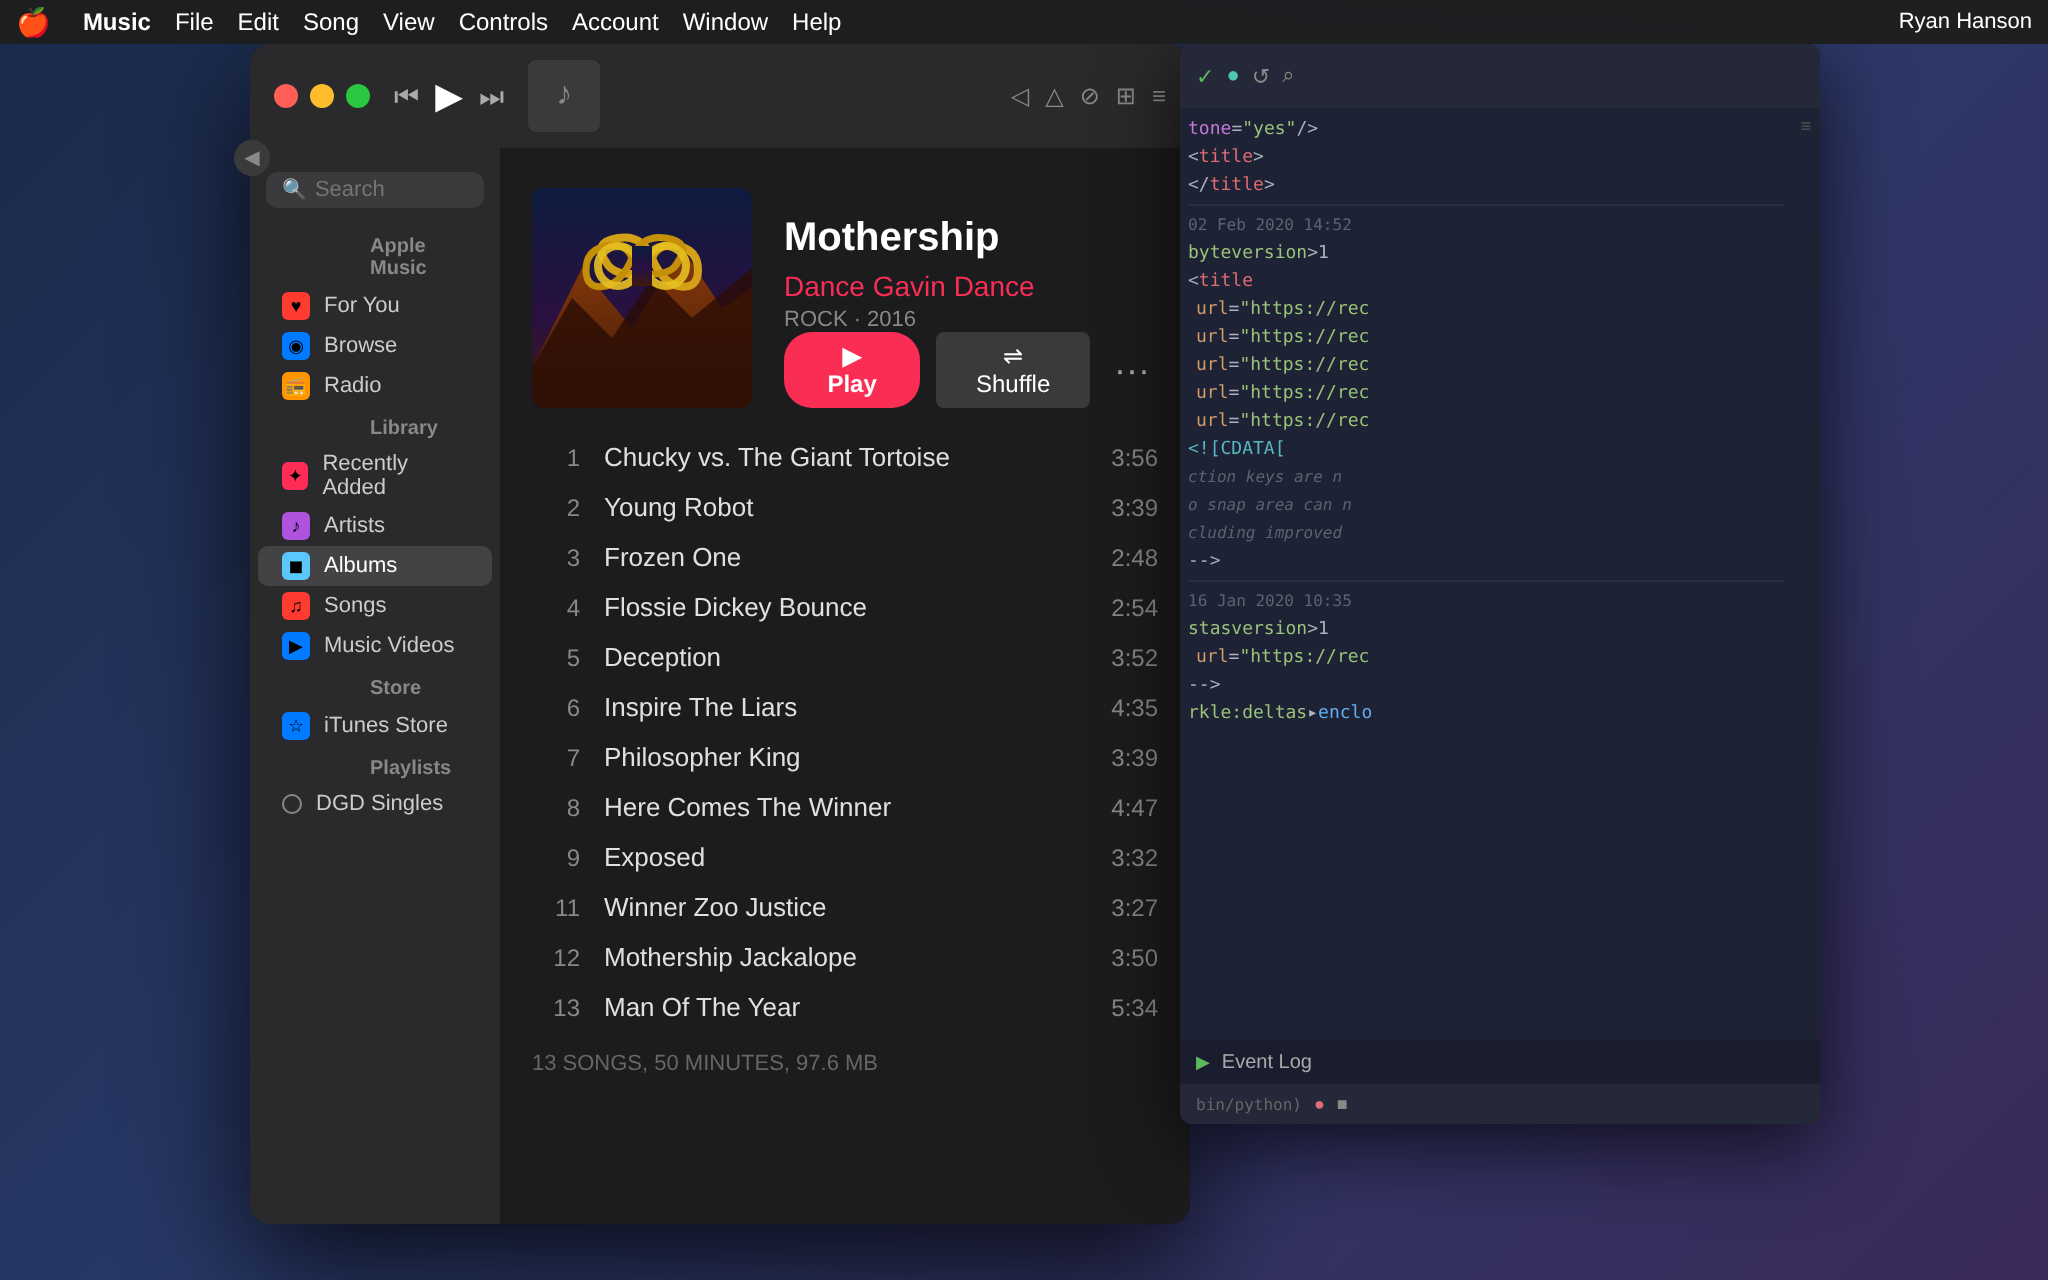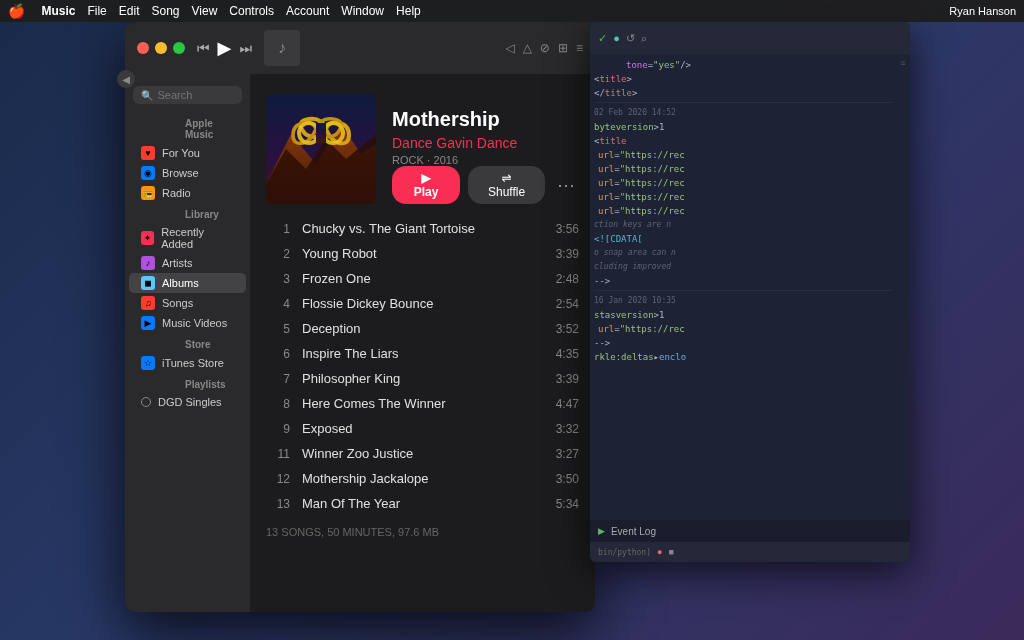--- a/index.html
+++ b/index.html
@@ -269,21 +269,21 @@
       font-weight: 600;
       cursor: pointer;
       display: flex;
       align-items: center;
       gap: 4px;
     }
     .btn-shuffle {
       background: #3a3a3c;
       color: #fff;
       border: none;
-      border-radius: 14px;
+      border-radius: 4px;
       padding: 5px 14px;
       font-size: 12px;
       font-weight: 500;
       cursor: pointer;
       display: flex;
       align-items: center;
       gap: 4px;
     }
     .btn-more {
       background: none;
@@ -659,21 +659,21 @@
   <div class="code-panel-toolbar">
     <span class="code-toolbar-icon code-toolbar-check">✓</span>
     <span class="code-toolbar-icon code-toolbar-active">●</span>
     <span class="code-toolbar-icon">↺</span>
     <span class="code-toolbar-icon">⌕</span>
   </div>
 
   <div class="code-body">
     <div class="code-content">
       <div class="code-line">
-          <span style="color:#c678dd;margin-left:32px;">tone</span>
+          <span style="color:#c678dd;">tone</span>
           <span style="color:#abb2bf;">=</span>
           <span style="color:#98c379;">"yes"</span>
           <span style="color:#abb2bf;">/&gt;</span>
         </div>
       <div class="code-line">
           <span style="color:#abb2bf;">&lt;</span>
           <span style="color:#e06c75;">title</span>
           <span style="color:#abb2bf;">&gt;</span>
         </div>
       <div class="code-line">
@@ -712,24 +712,24 @@
           <span style="color:#d19a66;">url</span>
           <span style="color:#abb2bf;">=</span>
           <span style="color:#98c379;">"https://rec</span>
         </div>
       <div class="code-line" style="padding-left:4px;">
           <span style="color:#d19a66;">url</span>
           <span style="color:#abb2bf;">=</span>
           <span style="color:#98c379;">"https://rec</span>
         </div>
       <div class="code-line">
+          <span style="color:#56b6c2;">&lt;![CDATA[</span>
+        </div>
+      <div class="code-line">
           <span style="color:#5c6370;font-style:italic;font-size:8px;">ction keys are n</span>
-        </div>
-      <div class="code-line">
-          <span style="color:#56b6c2;">&lt;![CDATA[</span>
         </div>
       <div class="code-line">
           <span style="color:#5c6370;font-style:italic;font-size:8px;">o snap area can n</span>
         </div>
       <div class="code-line">
           <span style="color:#5c6370;font-style:italic;font-size:8px;">cluding improved</span>
         </div>
       <div class="code-line"></div>
       <div class="code-line">
           <span style="color:#abb2bf;">--&gt;</span>

